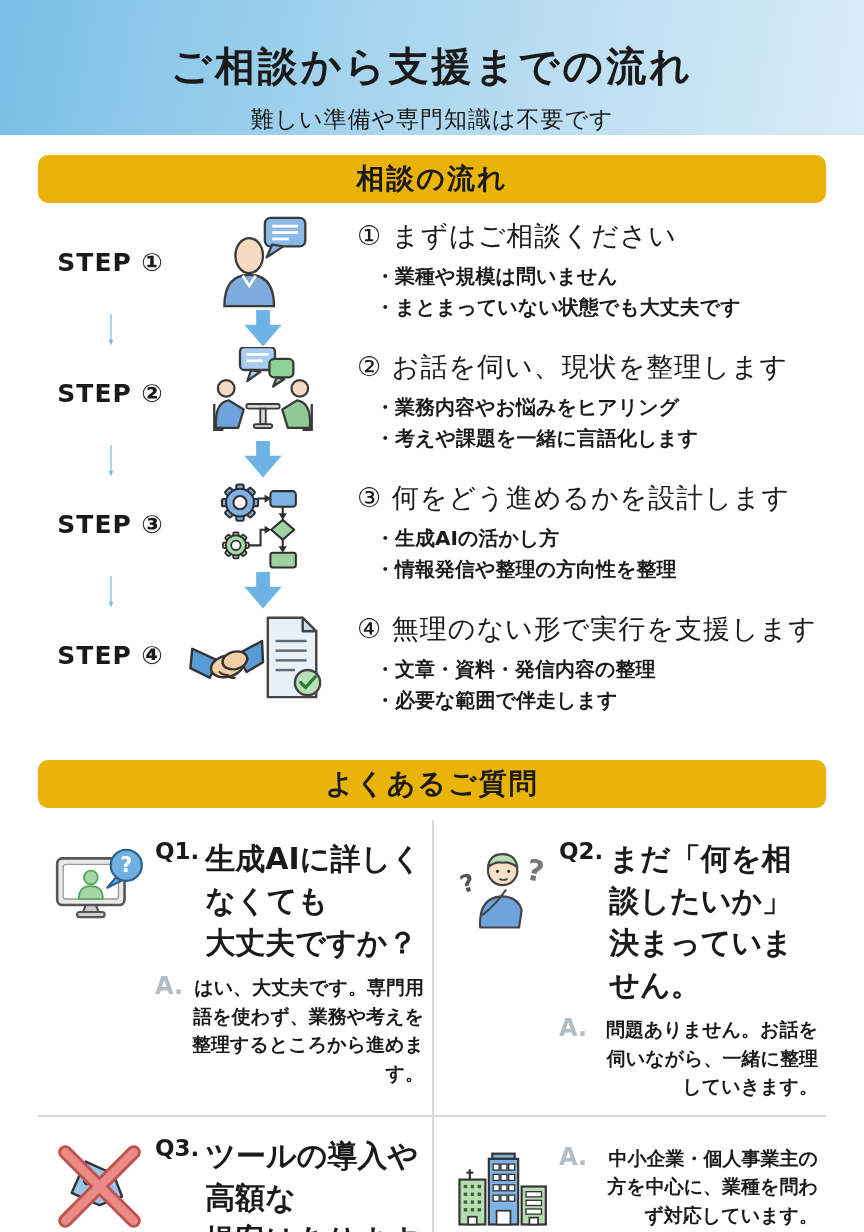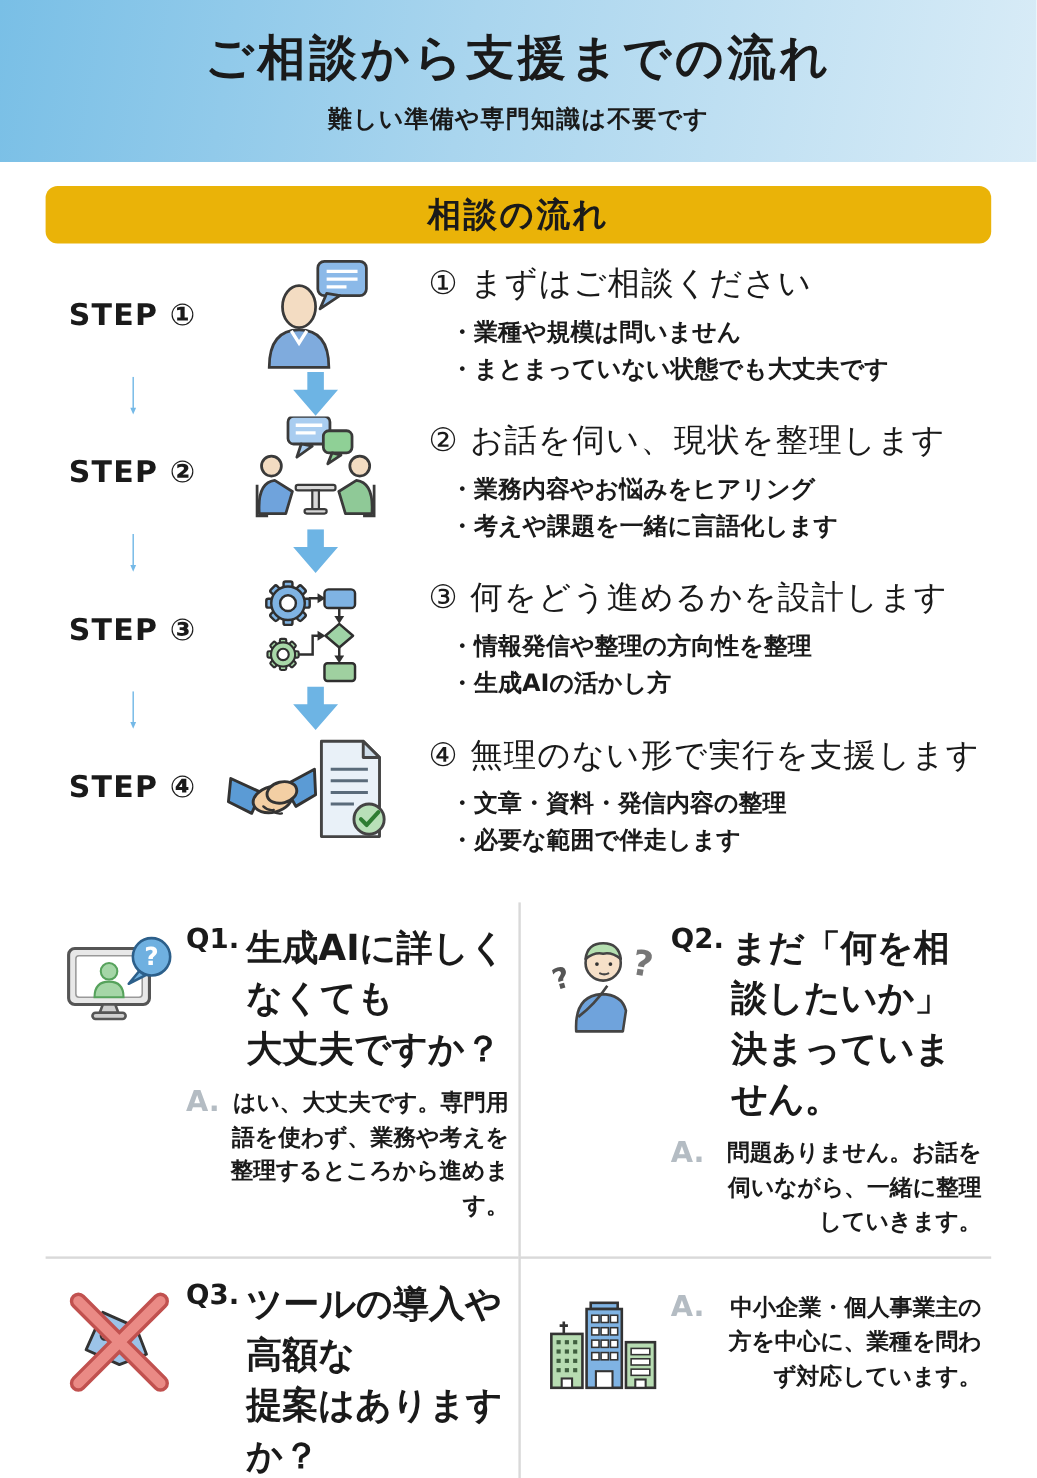--- a/index.html
+++ b/index.html
@@ -8,24 +8,24 @@
     font-family: "DejaVu Sans", "Liberation Sans", sans-serif;
     color:#1a1a1a;
     background:#ffffff;
   }
   .page { width:864px; height:1232px; display:flex; flex-direction:column; overflow:hidden; background:#fff; }
 
   
   .header {
     height:135px; flex:0 0 auto;
     background:linear-gradient(100deg,#79bfe6 0%, #a9d5ee 45%, #d9ecf7 100%);
-    text-align:center; padding-top:21px;
+    text-align:center; padding-top:39px;
   }
   .header-title { font-size:40px; font-weight:bold; letter-spacing:3px; }
-  .header-subtitle { font-size:20px; font-weight:bold; margin-top:10px; letter-spacing:1px; }
+  .header-subtitle { font-size:23px; font-weight:normal; margin-top:10px; letter-spacing:1px; }
 
   
   .main { flex:1 1 auto; padding:0 38px; }
   .section-bar {
     background:#eab308; border-radius:10px; text-align:center;
     font-size:28px; font-weight:bold; letter-spacing:2px;
     padding:5px 0; margin-top:20px;
   }
 
   
@@ -199,22 +199,22 @@
               <path d="M57 58 L65 63 L57 68 Z" fill="#2f2f2f"></path>
             </svg>
           </div>
           <svg class="block-arrow" width="46" height="38" viewBox="0 0 46 38">
             <path d="M16 0 h14 v15 h12 l-19 22 -19 -22 h12 z" fill="#6db4e4"></path>
           </svg>
         </div>
         <div class="text-col">
           <div class="step-title">③ 何をどう進めるかを設計します</div>
           <div class="step-bullets">
+            <div class="step-bullet">・生成AIの活かし方</div>
             <div class="step-bullet">・情報発信や整理の方向性を整理</div>
-            <div class="step-bullet">・生成AIの活かし方</div>
           </div>
         </div>
       </div>
 
       <div class="step-row">
         <div class="label-col">
           <div class="step-label">STEP ④</div>
         </div>
         <div class="icon-col">
           <div class="step-icon-box">
@@ -238,20 +238,21 @@
         <div class="text-col">
           <div class="step-title">④ 無理のない形で実行を支援します</div>
           <div class="step-bullets">
             <div class="step-bullet">・文章・資料・発信内容の整理</div>
             <div class="step-bullet">・必要な範囲で伴走します</div>
           </div>
         </div>
       </div>
     </div>
 
+    <div class="section-bar">よくあるご質問</div>
 
     <div class="faq-grid">
 
       <div class="faq-cell">
         <div class="faq-icon-box">
           <svg width="100" height="95" viewBox="0 0 110 100">
             <rect x="6" y="14" width="78" height="54" rx="6" fill="#e8e8e8" stroke="#555" stroke-width="3"></rect>
             <rect x="13" y="21" width="64" height="40" rx="3" fill="#fff" stroke="#999" stroke-width="1.5"></rect>
             <circle cx="45" cy="36" r="8" fill="#a5d6a7" stroke="#56a25c" stroke-width="2"></circle>
             <path d="M31 61 Q31 46 45 46 Q59 46 59 61 Z" fill="#a5d6a7" stroke="#56a25c" stroke-width="2"></path>

